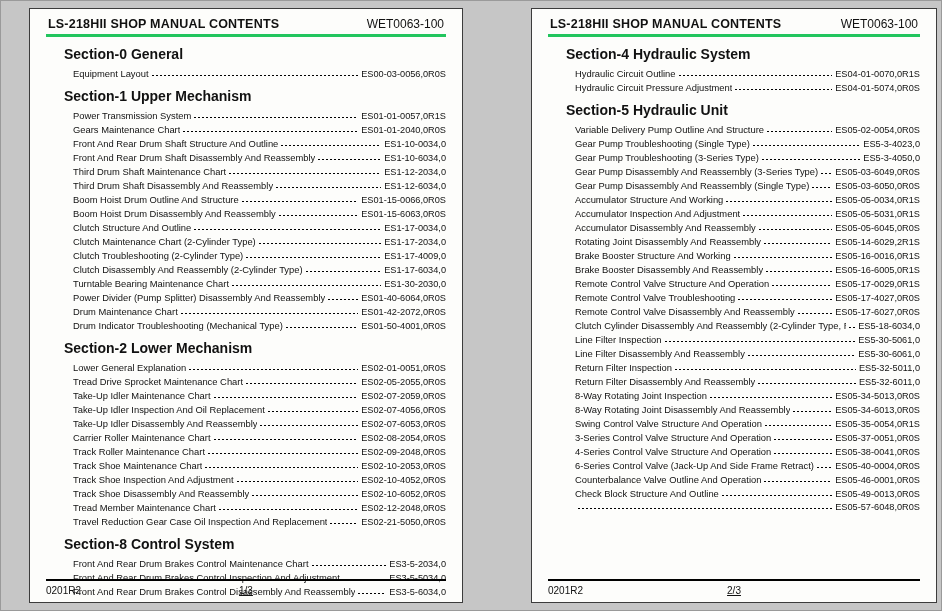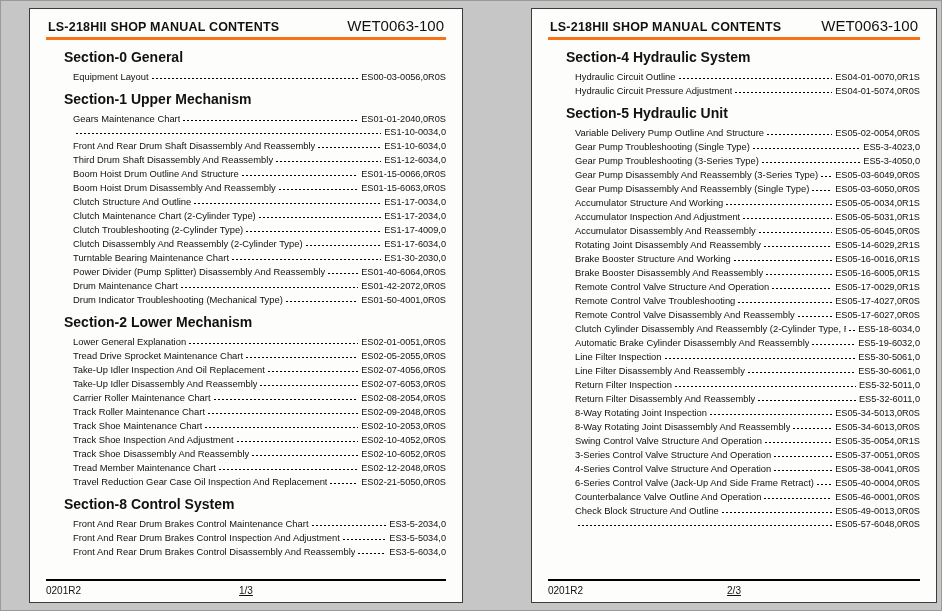--- a/index.html
+++ b/index.html
@@ -23,25 +23,25 @@
     box-sizing: border-box;
     padding: 6px 16px 26px 16px;
     overflow: hidden;
     color: #111;
   }
   #page-1 { left: 28px;  width: 434px; }
   #page-2 { left: 530px; width: 406px; }
 
   .page-header {
     display: flex; justify-content: space-between; align-items: flex-end;
-    border-bottom: 3px solid #f97316;
+    border-bottom: 3px solid #22c55e;
     padding: 2px 2px 3px 2px;
   }
   .manual-title { font-weight: bold; font-size: 12.5px; letter-spacing: .2px; }
-  .doc-number   { font-size: 15px; }
+  .doc-number   { font-size: 12px; }
 
   .page-content { padding: 2px 0 0 18px; }
   .toc-section  { margin-top: 7px; }
   .section-title { font-weight: bold; font-size: 14px; margin: 6px 0 5px 0; }
   .entry-list   { padding-left: 9px; }
 
   .toc-entry {
     display: flex; align-items: baseline;
     font-size: 9.4px; line-height: 13px;
     white-space: nowrap;
@@ -81,34 +81,45 @@
               <span class="entry-label">Equipment Layout</span>
               <span class="leader"></span>
               <span class="entry-code">ES00-03-0056,0R0S</span>
             </div>
           </div>
         </section>
         <section class="toc-section">
           <div class="section-title">Section-1 Upper Mechanism</div>
           <div class="entry-list">
             <div class="toc-entry">
+              <span class="entry-label">Power Transmission System</span>
+              <span class="leader"></span>
+              <span class="entry-code">ES01-01-0057,0R1S</span>
+            </div>
+            <div class="toc-entry">
               <span class="entry-label">Gears Maintenance Chart</span>
               <span class="leader"></span>
               <span class="entry-code">ES01-01-2040,0R0S</span>
             </div>
             <div class="toc-entry">
+              <span class="entry-label">Front And Rear Drum Shaft Structure And Outline</span>
               <span class="leader"></span>
               <span class="entry-code">ES1-10-0034,0</span>
             </div>
             <div class="toc-entry">
               <span class="entry-label">Front And Rear Drum Shaft Disassembly And Reassembly</span>
               <span class="leader"></span>
               <span class="entry-code">ES1-10-6034,0</span>
             </div>
             <div class="toc-entry">
+              <span class="entry-label">Third Drum Shaft Maintenance Chart</span>
+              <span class="leader"></span>
+              <span class="entry-code">ES1-12-2034,0</span>
+            </div>
+            <div class="toc-entry">
               <span class="entry-label">Third Drum Shaft Disassembly And Reassembly</span>
               <span class="leader"></span>
               <span class="entry-code">ES1-12-6034,0</span>
             </div>
             <div class="toc-entry">
               <span class="entry-label">Boom Hoist Drum Outline And Structure</span>
               <span class="leader"></span>
               <span class="entry-code">ES01-15-0066,0R0S</span>
             </div>
             <div class="toc-entry">
@@ -163,20 +174,25 @@
           <div class="entry-list">
             <div class="toc-entry">
               <span class="entry-label">Lower General Explanation</span>
               <span class="leader"></span>
               <span class="entry-code">ES02-01-0051,0R0S</span>
             </div>
             <div class="toc-entry">
               <span class="entry-label">Tread Drive Sprocket Maintenance Chart</span>
               <span class="leader"></span>
               <span class="entry-code">ES02-05-2055,0R0S</span>
+            </div>
+            <div class="toc-entry">
+              <span class="entry-label">Take-Up Idler Maintenance Chart</span>
+              <span class="leader"></span>
+              <span class="entry-code">ES02-07-2059,0R0S</span>
             </div>
             <div class="toc-entry">
               <span class="entry-label">Take-Up Idler Inspection And Oil Replacement</span>
               <span class="leader"></span>
               <span class="entry-code">ES02-07-4056,0R0S</span>
             </div>
             <div class="toc-entry">
               <span class="entry-label">Take-Up Idler Disassembly And Reassembly</span>
               <span class="leader"></span>
               <span class="entry-code">ES02-07-6053,0R0S</span>
@@ -338,25 +354,20 @@
               <span class="entry-label">Remote Control Valve Disassembly And Reassembly</span>
               <span class="leader"></span>
               <span class="entry-code">ES05-17-6027,0R0S</span>
             </div>
             <div class="toc-entry">
               <span class="entry-label">Clutch Cylinder Disassembly And Reassembly (2-Cylinder Type, R.H.)</span>
               <span class="leader"></span>
               <span class="entry-code">ES5-18-6034,0</span>
             </div>
             <div class="toc-entry">
-              <span class="entry-label">Automatic Brake Cylinder Disassembly And Reassembly</span>
-              <span class="leader"></span>
-              <span class="entry-code">ES5-19-6032,0</span>
-            </div>
-            <div class="toc-entry">
               <span class="entry-label">Line Filter Inspection</span>
               <span class="leader"></span>
               <span class="entry-code">ES5-30-5061,0</span>
             </div>
             <div class="toc-entry">
               <span class="entry-label">Line Filter Disassembly And Reassembly</span>
               <span class="leader"></span>
               <span class="entry-code">ES5-30-6061,0</span>
             </div>
             <div class="toc-entry">

